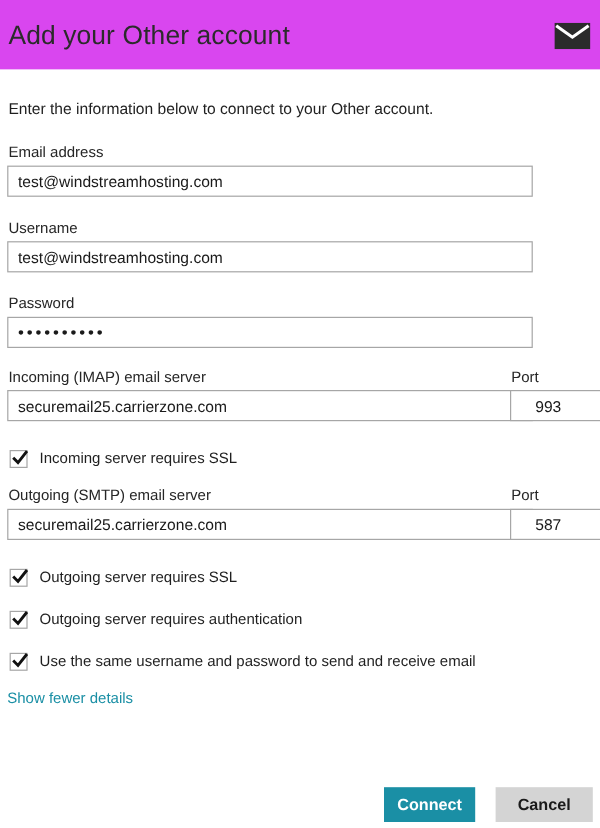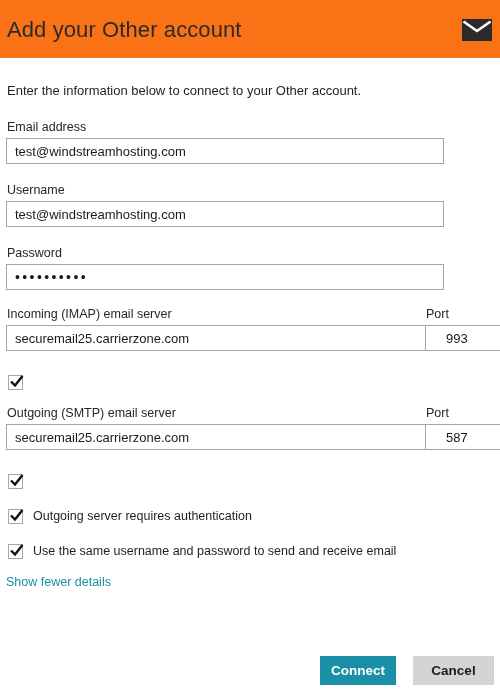--- a/index.html
+++ b/index.html
@@ -16,21 +16,21 @@
     position: relative;
   }
 
   
   .header {
     position: absolute;
     left: 0;
     top: 0;
     width: 500px;
     height: 58px;
-    background: #f97316;
+    background: #d946ef;
     box-sizing: border-box;
   }
   .header-title {
     position: absolute;
     left: 7px;
     top: 17px;
     font-size: 22px;
     font-weight: 300;
     letter-spacing: 0.1px;
     color: #2b2b2b;
@@ -214,33 +214,35 @@
   <input class="text-input" style="top: 267px;" type="text" value="securemail25.carrierzone.com">
   <div class="port-label" style="top:249px">Port</div>
   <input class="port-input" style="top: 267px;" type="text" value="993">
 
   <div class="check-row" style="top:315px">
     <span class="check-box">
       <svg viewBox="0 0 17 17" aria-hidden="true">
         <polyline points="3,8.5 7,12.5 14.5,3" fill="none" stroke="#111111" stroke-width="2.4"></polyline>
       </svg>
     </span>
+    <span class="check-label">Incoming server requires SSL</span>
   </div>
 
   <div class="field-label" style="top:348px">Outgoing (SMTP) email server</div>
   <input class="text-input" style="top: 366px;" type="text" value="securemail25.carrierzone.com">
   <div class="port-label" style="top:348px">Port</div>
   <input class="port-input" style="top: 366px;" type="text" value="587">
 
   <div class="check-row" style="top:414px">
     <span class="check-box">
       <svg viewBox="0 0 17 17" aria-hidden="true">
         <polyline points="3,8.5 7,12.5 14.5,3" fill="none" stroke="#111111" stroke-width="2.4"></polyline>
       </svg>
     </span>
+    <span class="check-label">Outgoing server requires SSL</span>
   </div>
 
   <div class="check-row" style="top:449px">
     <span class="check-box">
       <svg viewBox="0 0 17 17" aria-hidden="true">
         <polyline points="3,8.5 7,12.5 14.5,3" fill="none" stroke="#111111" stroke-width="2.4"></polyline>
       </svg>
     </span>
     <span class="check-label">Outgoing server requires authentication</span>
   </div>

